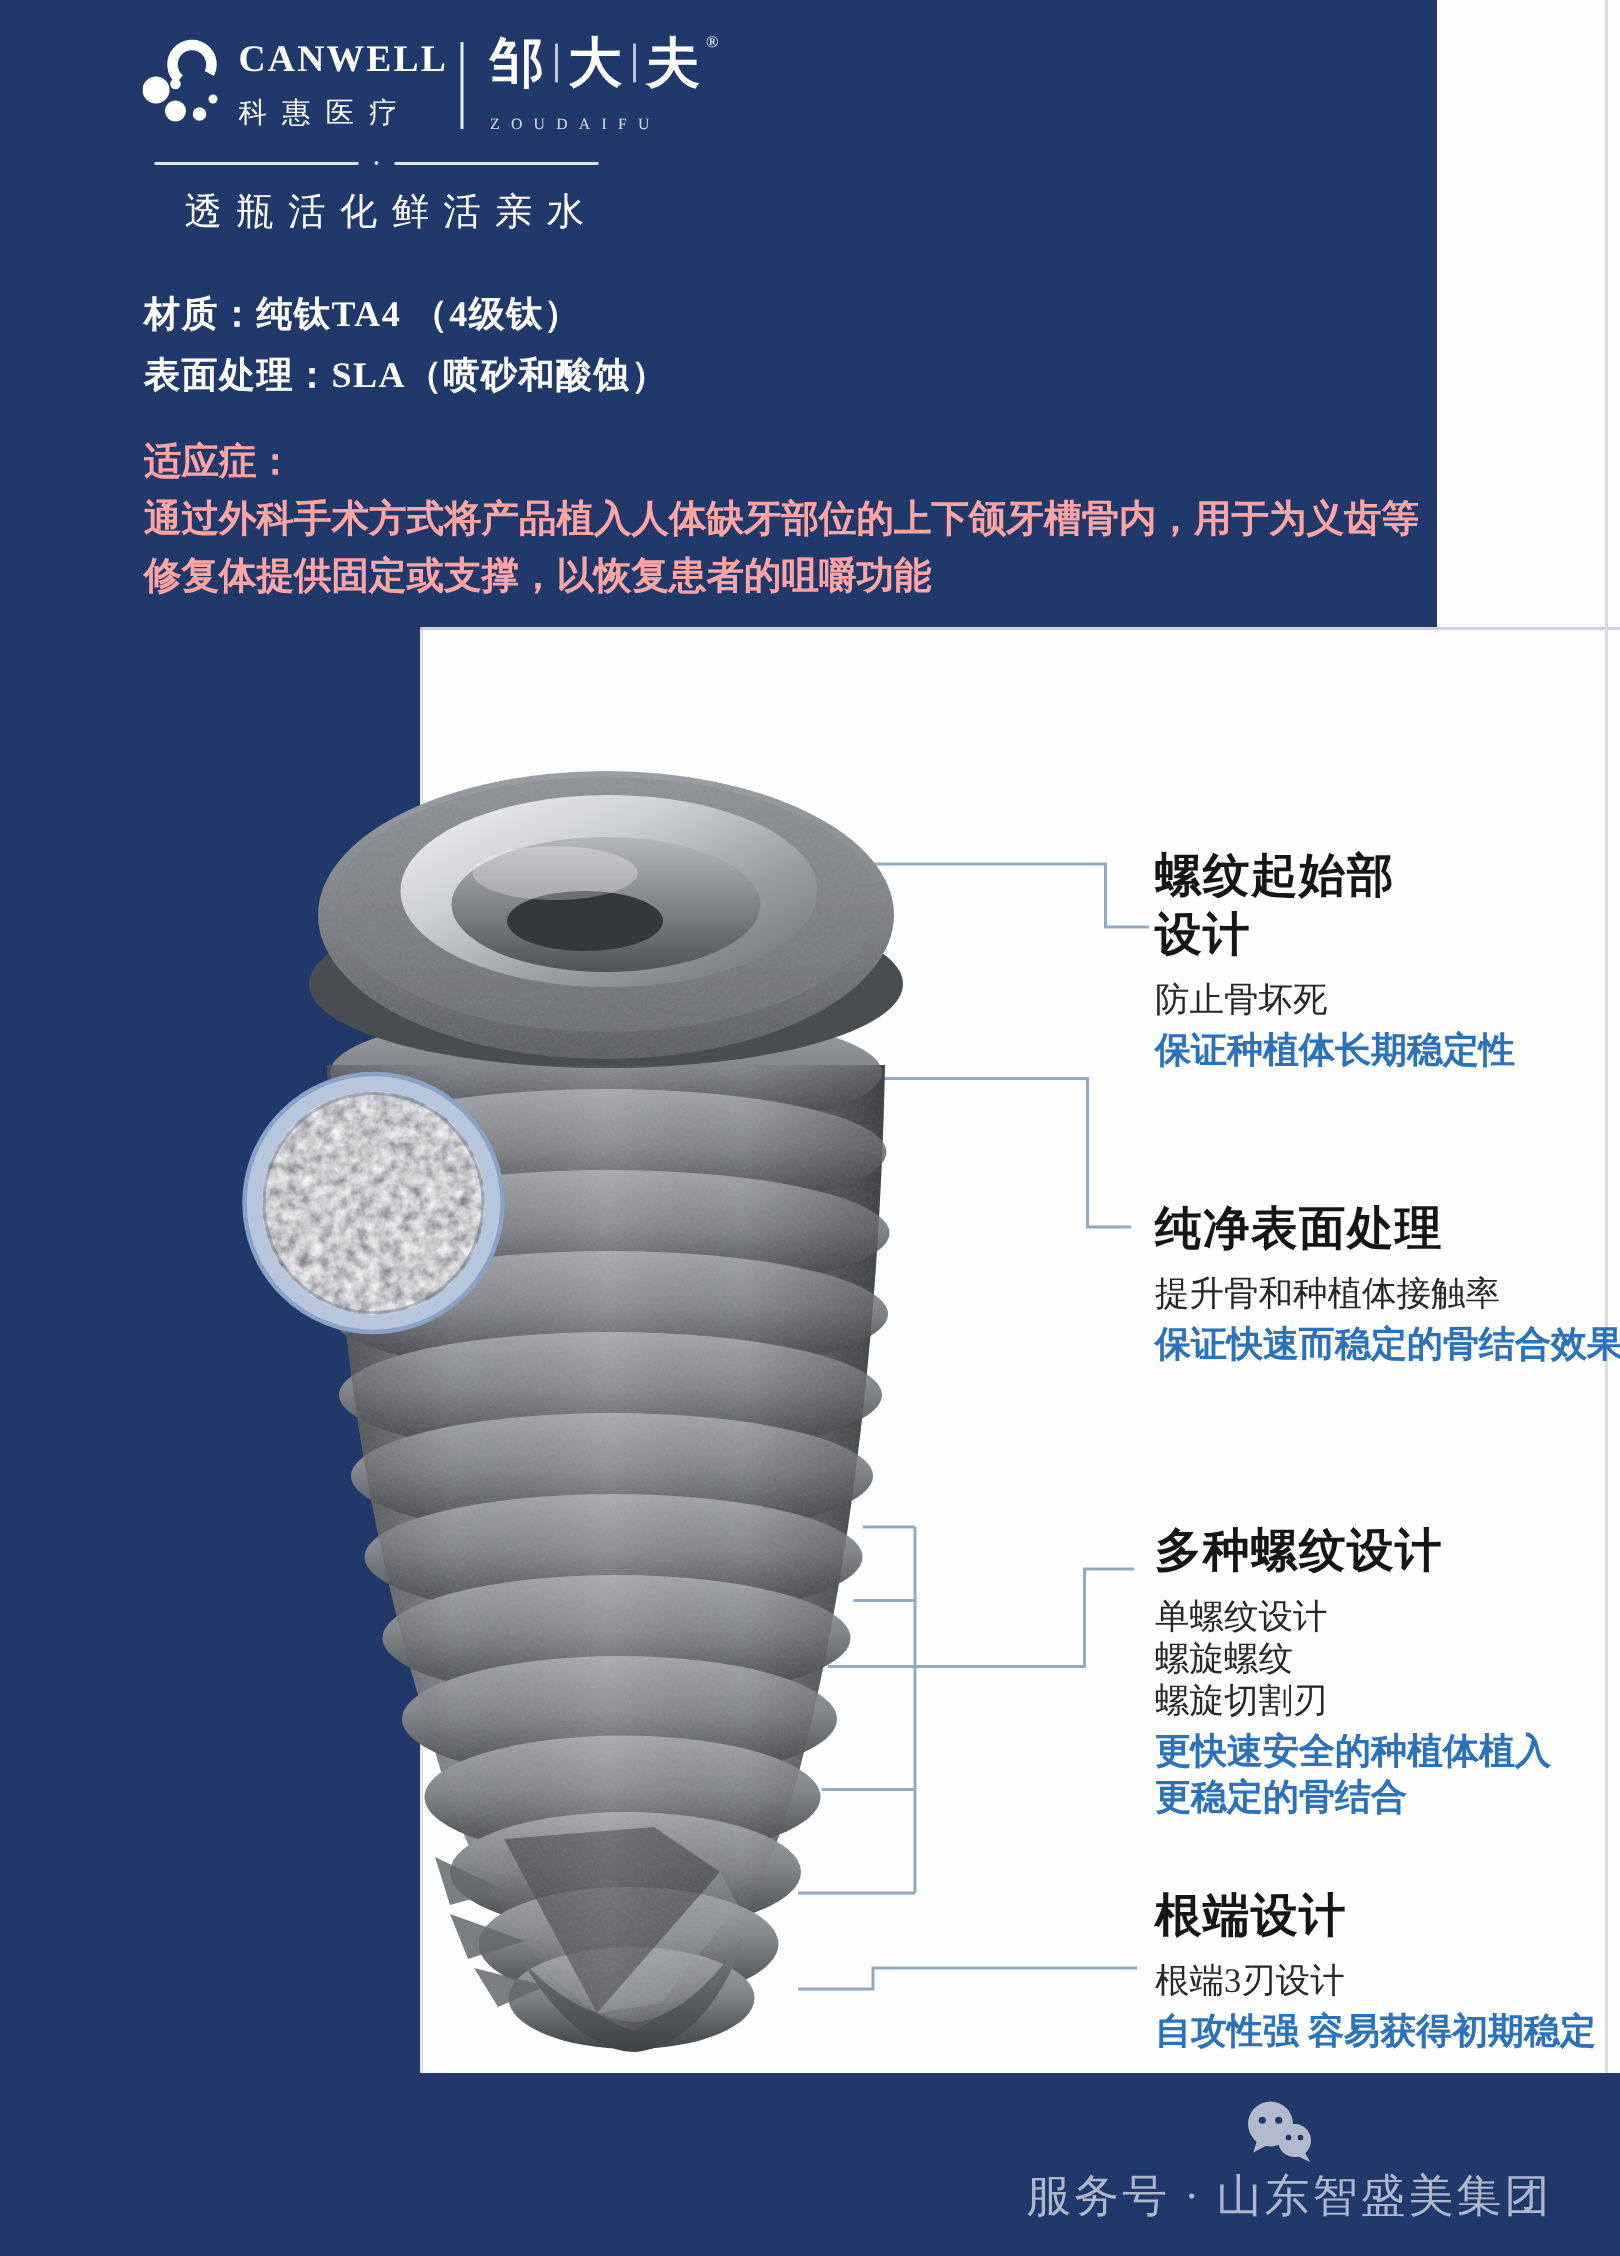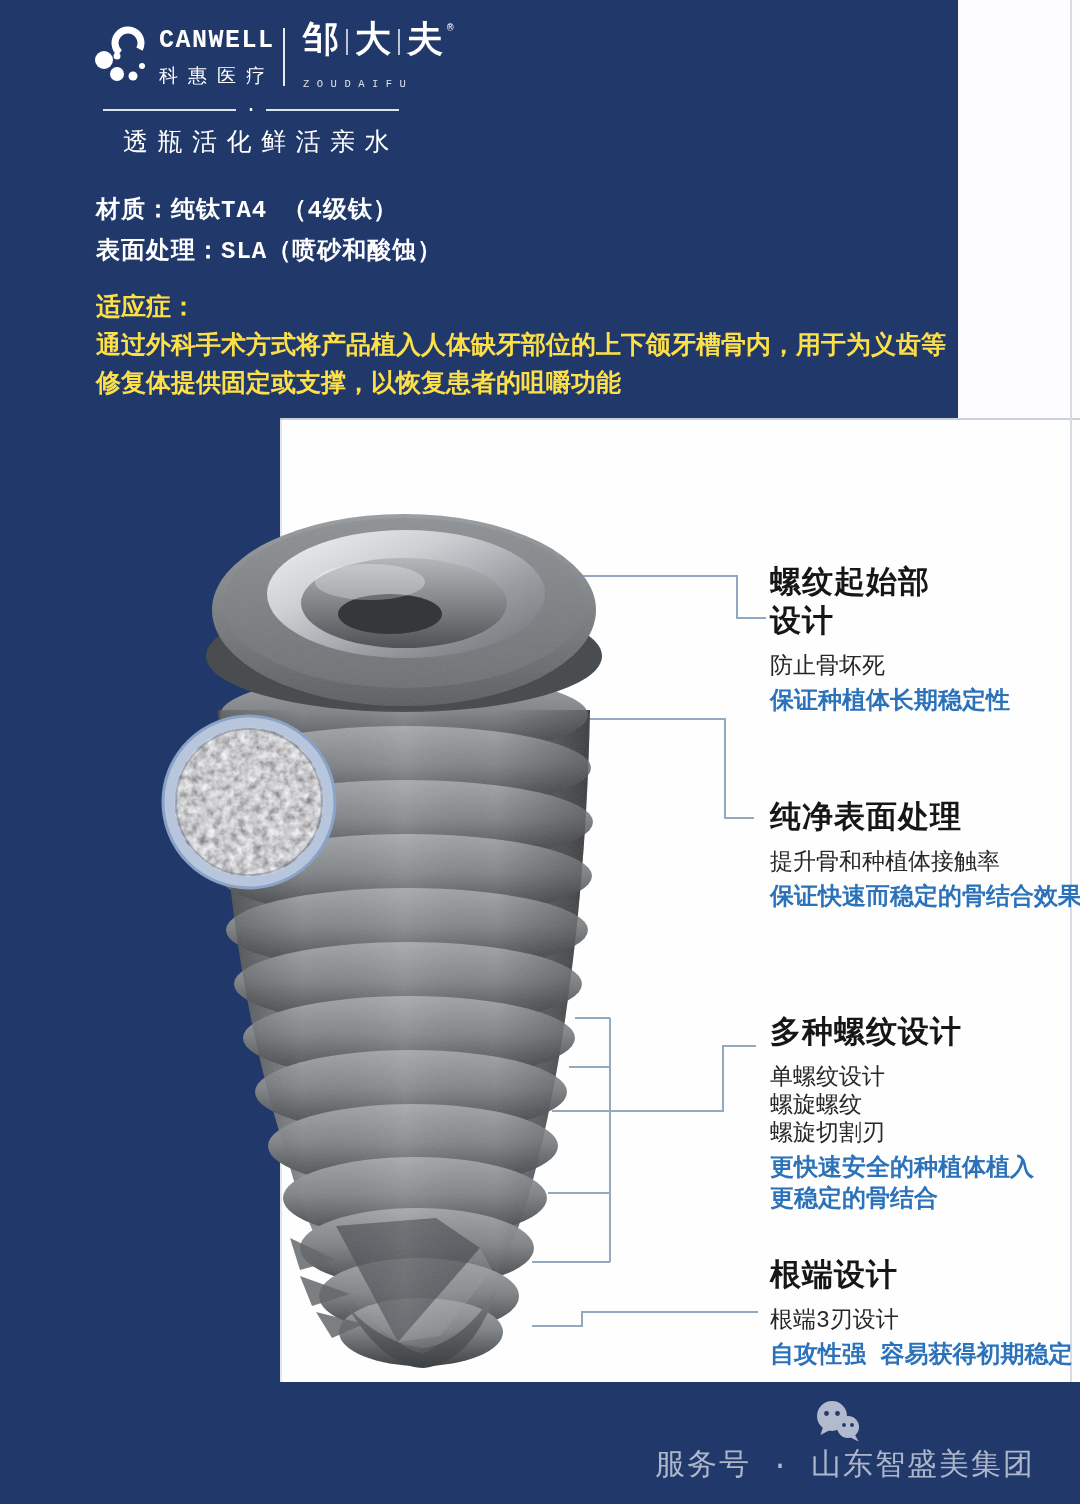--- a/index.html
+++ b/index.html
@@ -1,19 +1,19 @@
 <!DOCTYPE html>
 <html><head>
 <meta charset="utf-8">
 <style>
   html,body{margin:0;padding:0;background:#111;}
   .page{
     position:relative;width:1080px;height:1504px;overflow:hidden;
     background:#21386b;
-    font-family:Liberation Mono, monospace;
+    font-family:Liberation Serif, serif;
   }
   .abs{position:absolute;}
 
   
   .white-col{left:958px;top:0;width:122px;height:1382px;background:#fdfdff;}
   .white-panel{
     left:280px;top:418px;width:800px;height:964px;background:#fefefe;
     box-shadow:inset 0 2px 0 rgba(160,172,196,.55), inset 2px 0 0 rgba(160,172,196,.30);
   }
   .edge-line{left:1070px;top:0;width:2px;height:1382px;background:#d7dce4;}
@@ -33,21 +33,21 @@
   .tagline{margin-top:15px;margin-left:8px;width:296px;}
   .rule-row{display:flex;align-items:center;}
   .rule{flex:1;height:2px;background:#e9edf3;opacity:.95;}
   .tagline-dot{font-size:20px;line-height:10px;margin:0 9px;}
   .tg-row{display:flex;justify-content:flex-end;margin-top:10px;
           font-size:25px;letter-spacing:9.5px;white-space:nowrap;}
 
   
   .specs{left:96px;top:190px;color:#fff;font-size:24px;font-weight:bold;
          line-height:41px;letter-spacing:1px;white-space:nowrap;}
-  .indication{left:96px;top:290px;color:#fde047;font-size:25px;font-weight:bold;
+  .indication{left:96px;top:290px;color:#fca5a5;font-size:25px;font-weight:bold;
               line-height:38px;width:880px;}
 
   
   .ann{left:770px;width:316px;}
   .ann-title{font-size:31px;font-weight:bold;color:#161616;line-height:39px;
              letter-spacing:1px;white-space:nowrap;}
   .ann-title span{display:block;}
   .ann-details{margin-top:11px;font-size:23px;color:#272727;line-height:28px;white-space:nowrap;}
   .ann-benefits{margin-top:5px;font-size:24px;font-weight:bold;color:#2b72ba;
                 line-height:31px;white-space:nowrap;}

